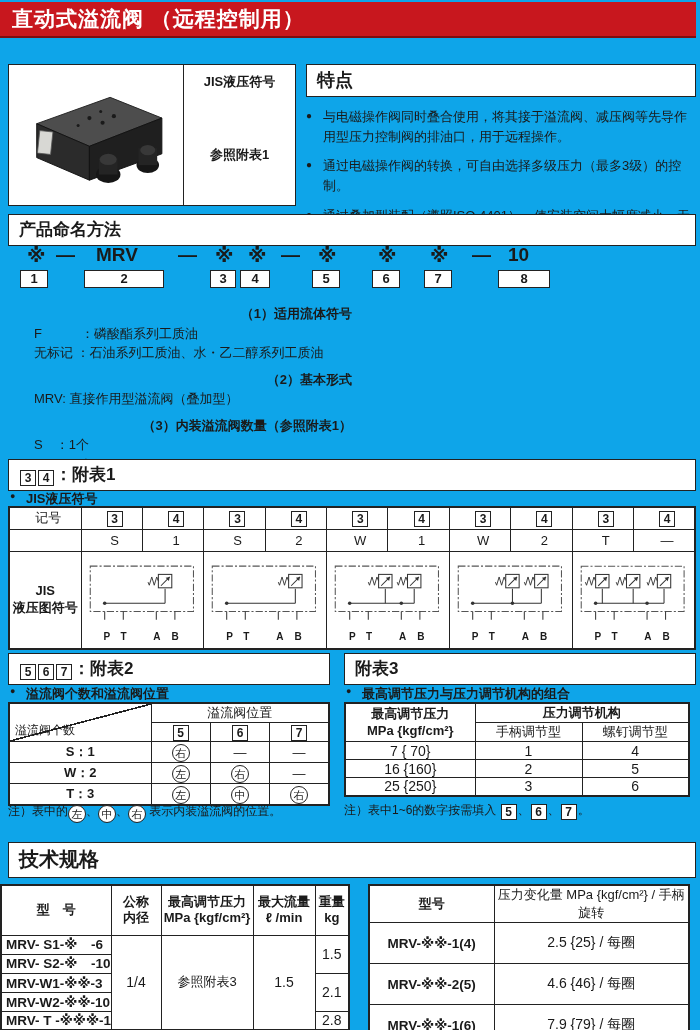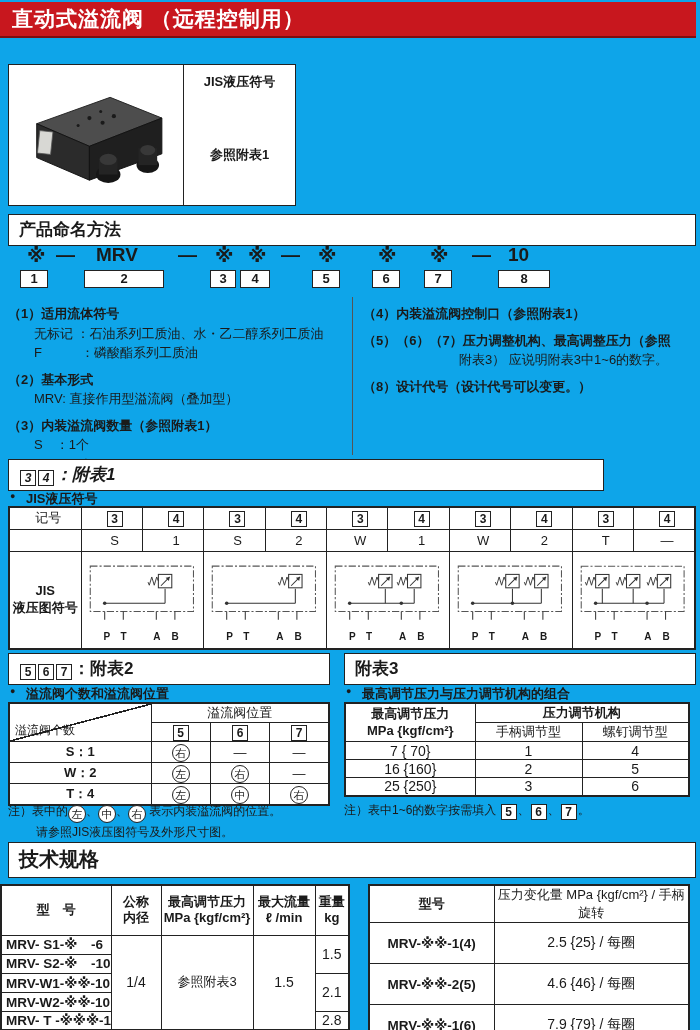--- a/index.html
+++ b/index.html
@@ -41,40 +41,40 @@
   .codeparts span { position:absolute; font-size:19px; }
   .codeboxes { position:absolute; left:0; top:270px; width:700px; height:20px; }
   .codeboxes span {
     position:absolute; border:1.2px solid #222; height:18px; line-height:16px;
     text-align:center; font-size:13px; font-weight:bold; background:#fff;
   }
   .naming-notes { position:absolute; left:8px; top:297px; width:688px; height:158px; display:flex; }
   .nn-col { font-size:13px; line-height:1.5; }
   .nn-left { width:344px; }
   .nn-right { flex:1; border-left:1px solid #555; padding-left:10px; }
-  .nn-head { font-weight:bold; margin-top:7px; }
+  .nn-head { font-weight:bold; margin-top:7px;text-align:right; }
   .nn-line { padding-left:26px; }
   .nn-line2 { padding-left:96px; }
   
   .numbox {
     display:inline-block; border:1.2px solid #222; min-width:16px; height:16px;
     line-height:15px; text-align:center; font-size:12px; font-weight:bold;
     vertical-align:-2px; background:#fff; margin:0 1px;
   }
   .circ {
     display:inline-block; border:1.2px solid #222; width:18px; height:18px;
     border-radius:50%; line-height:17px; text-align:center; font-size:11px;
     vertical-align:-3px; background:#fff;
   }
   
   table { border-collapse:collapse; background:#fff; table-layout:fixed; }
   td { border:1px solid #222; text-align:center; font-size:13px; padding:0 2px; overflow:hidden; }
   .outer { border:2px solid #222; }
   
-  .t1-title { position:absolute; left:8px; top:459px; width:596px;font-style:italic; }
+  .t1-title { position:absolute; left:8px; top:459px; width:688px; }
   .bullet-line { position:relative; padding-left:16px; font-size:13px; font-weight:bold; }
   .bullet-line::before { content:"●"; position:absolute; left:0; top:1px; font-size:9px; }
   .t1-bullet { position:absolute; left:10px; top:490px; }
   .table1 { position:absolute; left:8px; top:506px; width:688px; }
   .table1 td { height:22px;padding-left:8px; }
   .table1 .diagrow td { height:96px; padding:0; }
   .jis-label { font-size:13px; font-weight:bold; line-height:1.3; }
   .jis-cell { position:relative; width:100%; height:96px; }
   .jis-cell svg { position:absolute; left:0; top:6px; width:100%; height:72px; }
   .ports { position:absolute; left:0; bottom:4px; width:100%; height:13px; font-size:10px; font-weight:bold; }
@@ -150,20 +150,28 @@
         <ellipse cx="98" cy="86" rx="9" ry="6" fill="#383838"></ellipse>
         <ellipse cx="140" cy="76" rx="8" ry="5.5" fill="#383838"></ellipse>
       </svg>
     </div>
     <div class="jis-cell-col">
       <div class="jis-sym-label">JIS液压符号</div>
       <div class="see-table1">参照附表1</div>
     </div>
   </div>
 
+  <div class="features">
+    <div class="sec-box">特点</div>
+    <div class="feat-list">
+      <div class="feat-item">与电磁操作阀同时叠合使用，将其接于溢流阀、减压阀等先导作用型压力控制阀的排油口，用于远程操作。</div>
+      <div class="feat-item">通过电磁操作阀的转换，可自由选择多级压力（最多3级）的控制。</div>
+      <div class="feat-item">通过叠加型装配（遵照ISO 4401），使安装空间大幅度减小，无需复杂的配管、集合管装置。</div>
+    </div>
+  </div>
 
   <div class="sec-box naming-title">产品命名方法</div>
 
   <div class="codeparts">
     <span style="left:27px">※</span>
     <span style="left:56px">—</span>
     <span style="left:96px">MRV</span>
     <span style="left:178px">—</span>
     <span style="left:215px">※</span>
     <span style="left:248px">※</span>
@@ -181,34 +189,28 @@
     <span style="left:240px;width:30px">4</span>
     <span style="left:312px;width:28px">5</span>
     <span style="left:372px;width:28px">6</span>
     <span style="left:424px;width:28px">7</span>
     <span style="left:498px;width:52px">8</span>
   </div>
 
   <div class="naming-notes">
     <div class="nn-col nn-left">
       <div class="nn-head">（1）适用流体符号</div>
+      <div class="nn-line">F　　　：磷酸酯系列工质油</div>
       <div class="nn-line">无标记 ：石油系列工质油、水・乙二醇系列工质油</div>
-      <div class="nn-line">F　　　：磷酸酯系列工质油</div>
       <div class="nn-head">（2）基本形式</div>
       <div class="nn-line">MRV: 直接作用型溢流阀（叠加型）</div>
       <div class="nn-head">（3）内装溢流阀数量（参照附表1）</div>
       <div class="nn-line">S　：1个</div>
       <div class="nn-line">W　：2个</div>
       <div class="nn-line">T　：3个</div>
-    </div>
-    <div class="nn-col nn-right">
-      <div class="nn-head">（4）内装溢流阀控制口（参照附表1）</div>
-      <div class="nn-head">（5）（6）（7）压力调整机构、最高调整压力（参照</div>
-      <div class="nn-line nn-line2">附表3）  应说明附表3中1~6的数字。</div>
-      <div class="nn-head">（8）设计代号（设计代号可以变更。）</div>
     </div>
   </div>
 
   <div class="sec-box t1-title">
     <span class="numbox">3</span><span class="numbox">4</span><span>：附表1</span>
   </div>
   <div class="bullet-line t1-bullet">JIS液压符号</div>
 
   <table class="table1 outer">
     <colgroup>
@@ -397,31 +399,30 @@
       <td>—</td>
       <td>—</td>
     </tr>
     <tr>
       <td style="font-weight:bold">W：2</td>
       <td><span class="circ">左</span></td>
       <td><span class="circ">右</span></td>
       <td>—</td>
     </tr>
     <tr>
-      <td style="font-weight:bold">T：4</td>
+      <td style="font-weight:bold">T：3</td>
       <td><span class="circ">左</span></td>
       <td><span class="circ">中</span></td>
       <td><span class="circ">右</span></td>
     </tr>
   </tbody>
     </table>
 
   <div class="t2-notes">
     <div><span>注）表中的</span><span class="circ">左</span><span>、</span><span class="circ">中</span><span>、</span><span class="circ">右</span> <span>表示内装溢流阀的位置。</span></div>
-    <div class="ind">请参照JIS液压图符号及外形尺寸图。</div>
   </div>
 
   <div class="sec-box t3-title">附表3</div>
   <div class="bullet-line t3-bullet">最高调节压力与压力调节机构的组合</div>
 
   <table class="table3 outer">
     <colgroup>
         <col style="width:130px">
         <col style="width:107px">
         <col>
@@ -505,21 +506,21 @@
       <td class="modelcell">MRV- S1-※　-6</td>
       <td rowspan="5" class="bignum">1/4</td>
       <td rowspan="5">参照附表3</td>
       <td rowspan="5" class="bignum">1.5</td>
       <td rowspan="2" class="bignum">1.5</td>
     </tr>
     <tr>
       <td class="modelcell">MRV- S2-※　-10</td>
     </tr>
     <tr>
-      <td class="modelcell">MRV-W1-※※-10</td>
+      <td class="modelcell">MRV-W1-※※-3</td>
       <td rowspan="2" class="bignum">2.1</td>
     </tr>
     <tr>
       <td class="modelcell">MRV-W2-※※-10</td>
     </tr>
     <tr>
       <td class="modelcell">MRV- T -※※※-10</td>
       <td class="bignum">2.8</td>
     </tr>
   </tbody>

